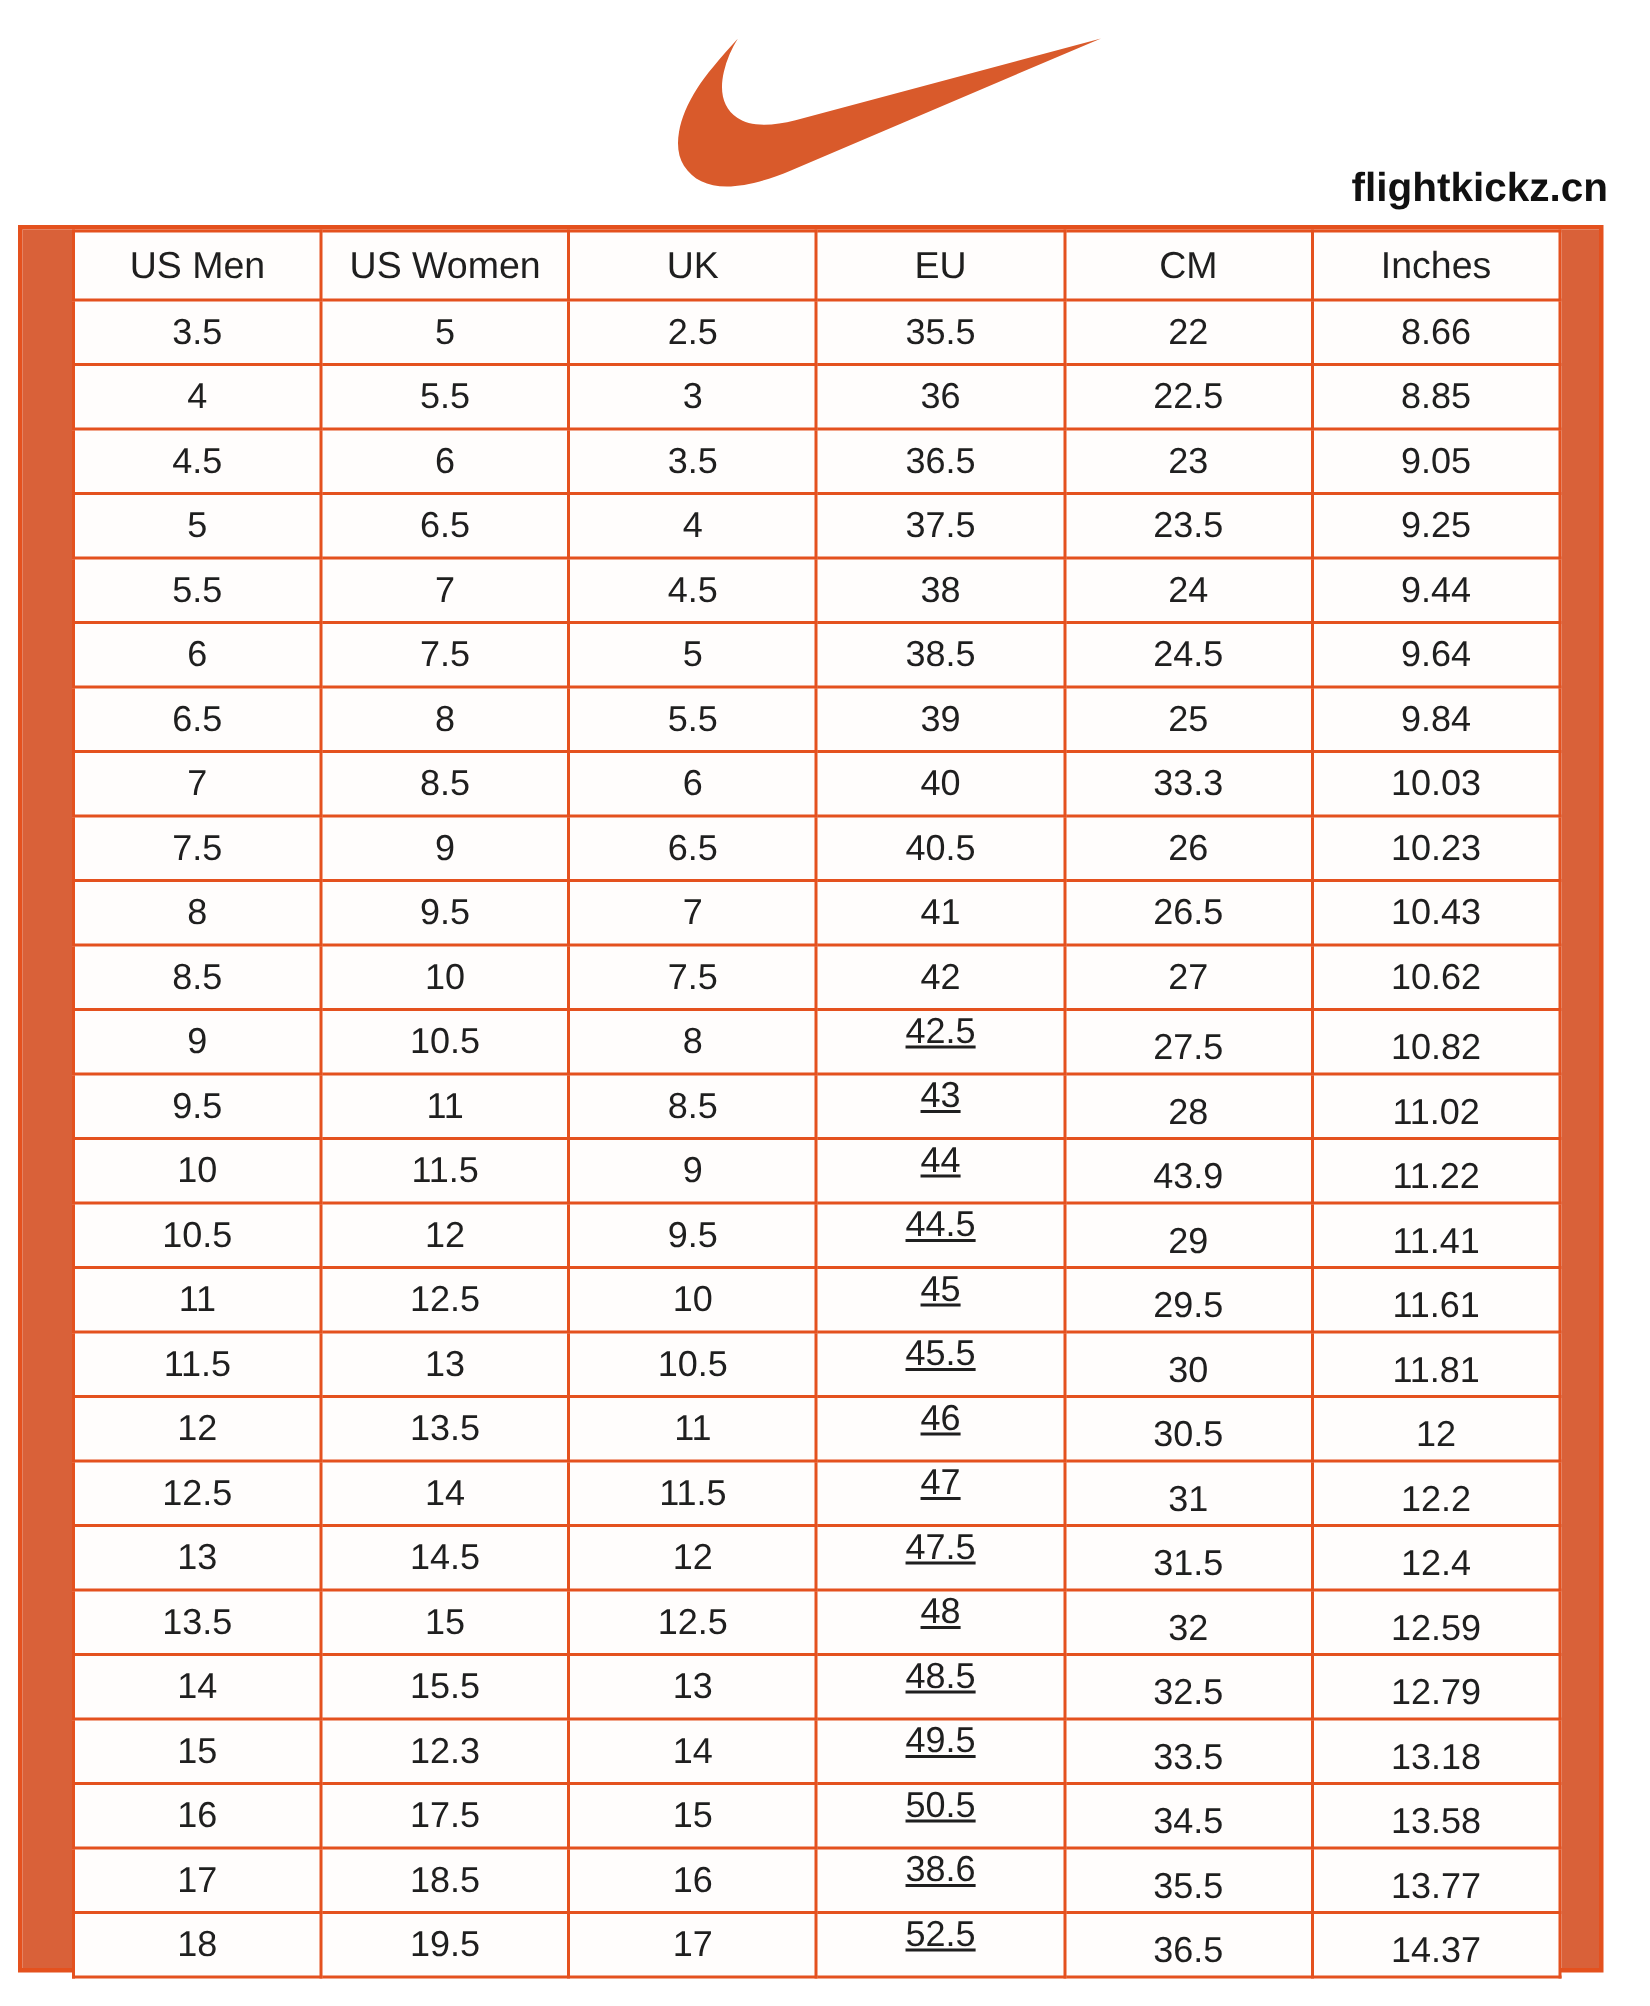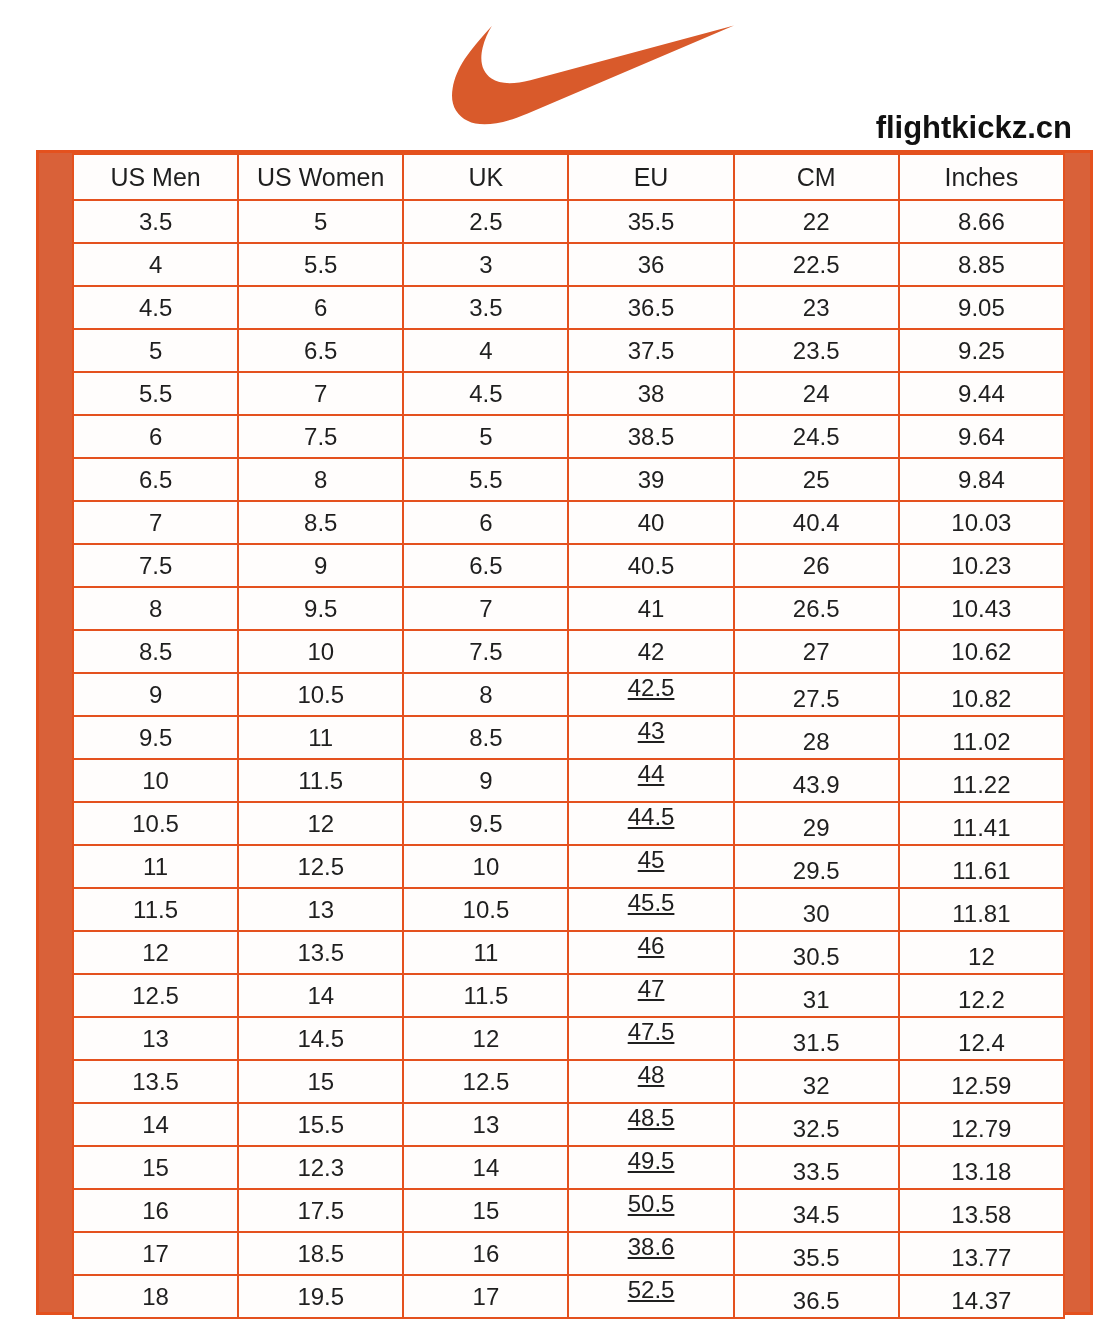--- a/index.html
+++ b/index.html
@@ -11,24 +11,24 @@
   *{margin:0;padding:0;box-sizing:border-box;}
   html,body{background:#ffffff;}
   body{
     width:1100px;height:1337px;position:relative;overflow:hidden;
     font-family:"Liberation Sans","DejaVu Sans",sans-serif;color:var(--text);
   }
   .logo-wrap{position:absolute;left:452px;top:14px;width:282px;height:116px;}
   .logo-wrap svg{width:100%;height:100%;display:block;}
   .watermark{
     position:absolute;top:110px;right:28px;
-    font-size:31px;font-weight:700;color:#111;letter-spacing:0px;
+    font-size:27px;font-weight:700;color:#111;letter-spacing:0px;
   }
   .chart{
-    position:absolute;left:36px;top:150px;width:1057px;height:1165px;
+    position:absolute;left:12px;top:150px;width:1057px;height:1165px;
     display:flex;border:3px solid var(--orange-line);background:#fff;
   }
   .side-bar{background:var(--orange-bar);flex:0 0 auto;}
   .side-bar.left{width:33px;}
   .side-bar.right{width:25px;}
   table{
     flex:1 1 auto;border-collapse:collapse;table-layout:fixed;
     width:100%;height:100%;
   }
   th,td{
@@ -125,21 +125,21 @@
           <td><span>5.5</span></td>
           <td><span>39</span></td>
           <td><span>25</span></td>
           <td><span>9.84</span></td>
         </tr>
         <tr>
           <td><span>7</span></td>
           <td><span>8.5</span></td>
           <td><span>6</span></td>
           <td><span>40</span></td>
-          <td><span>40.4</span></td>
+          <td><span>33.3</span></td>
           <td><span>10.03</span></td>
         </tr>
         <tr>
           <td><span>7.5</span></td>
           <td><span>9</span></td>
           <td><span>6.5</span></td>
           <td><span>40.5</span></td>
           <td><span>26</span></td>
           <td><span>10.23</span></td>
         </tr>

